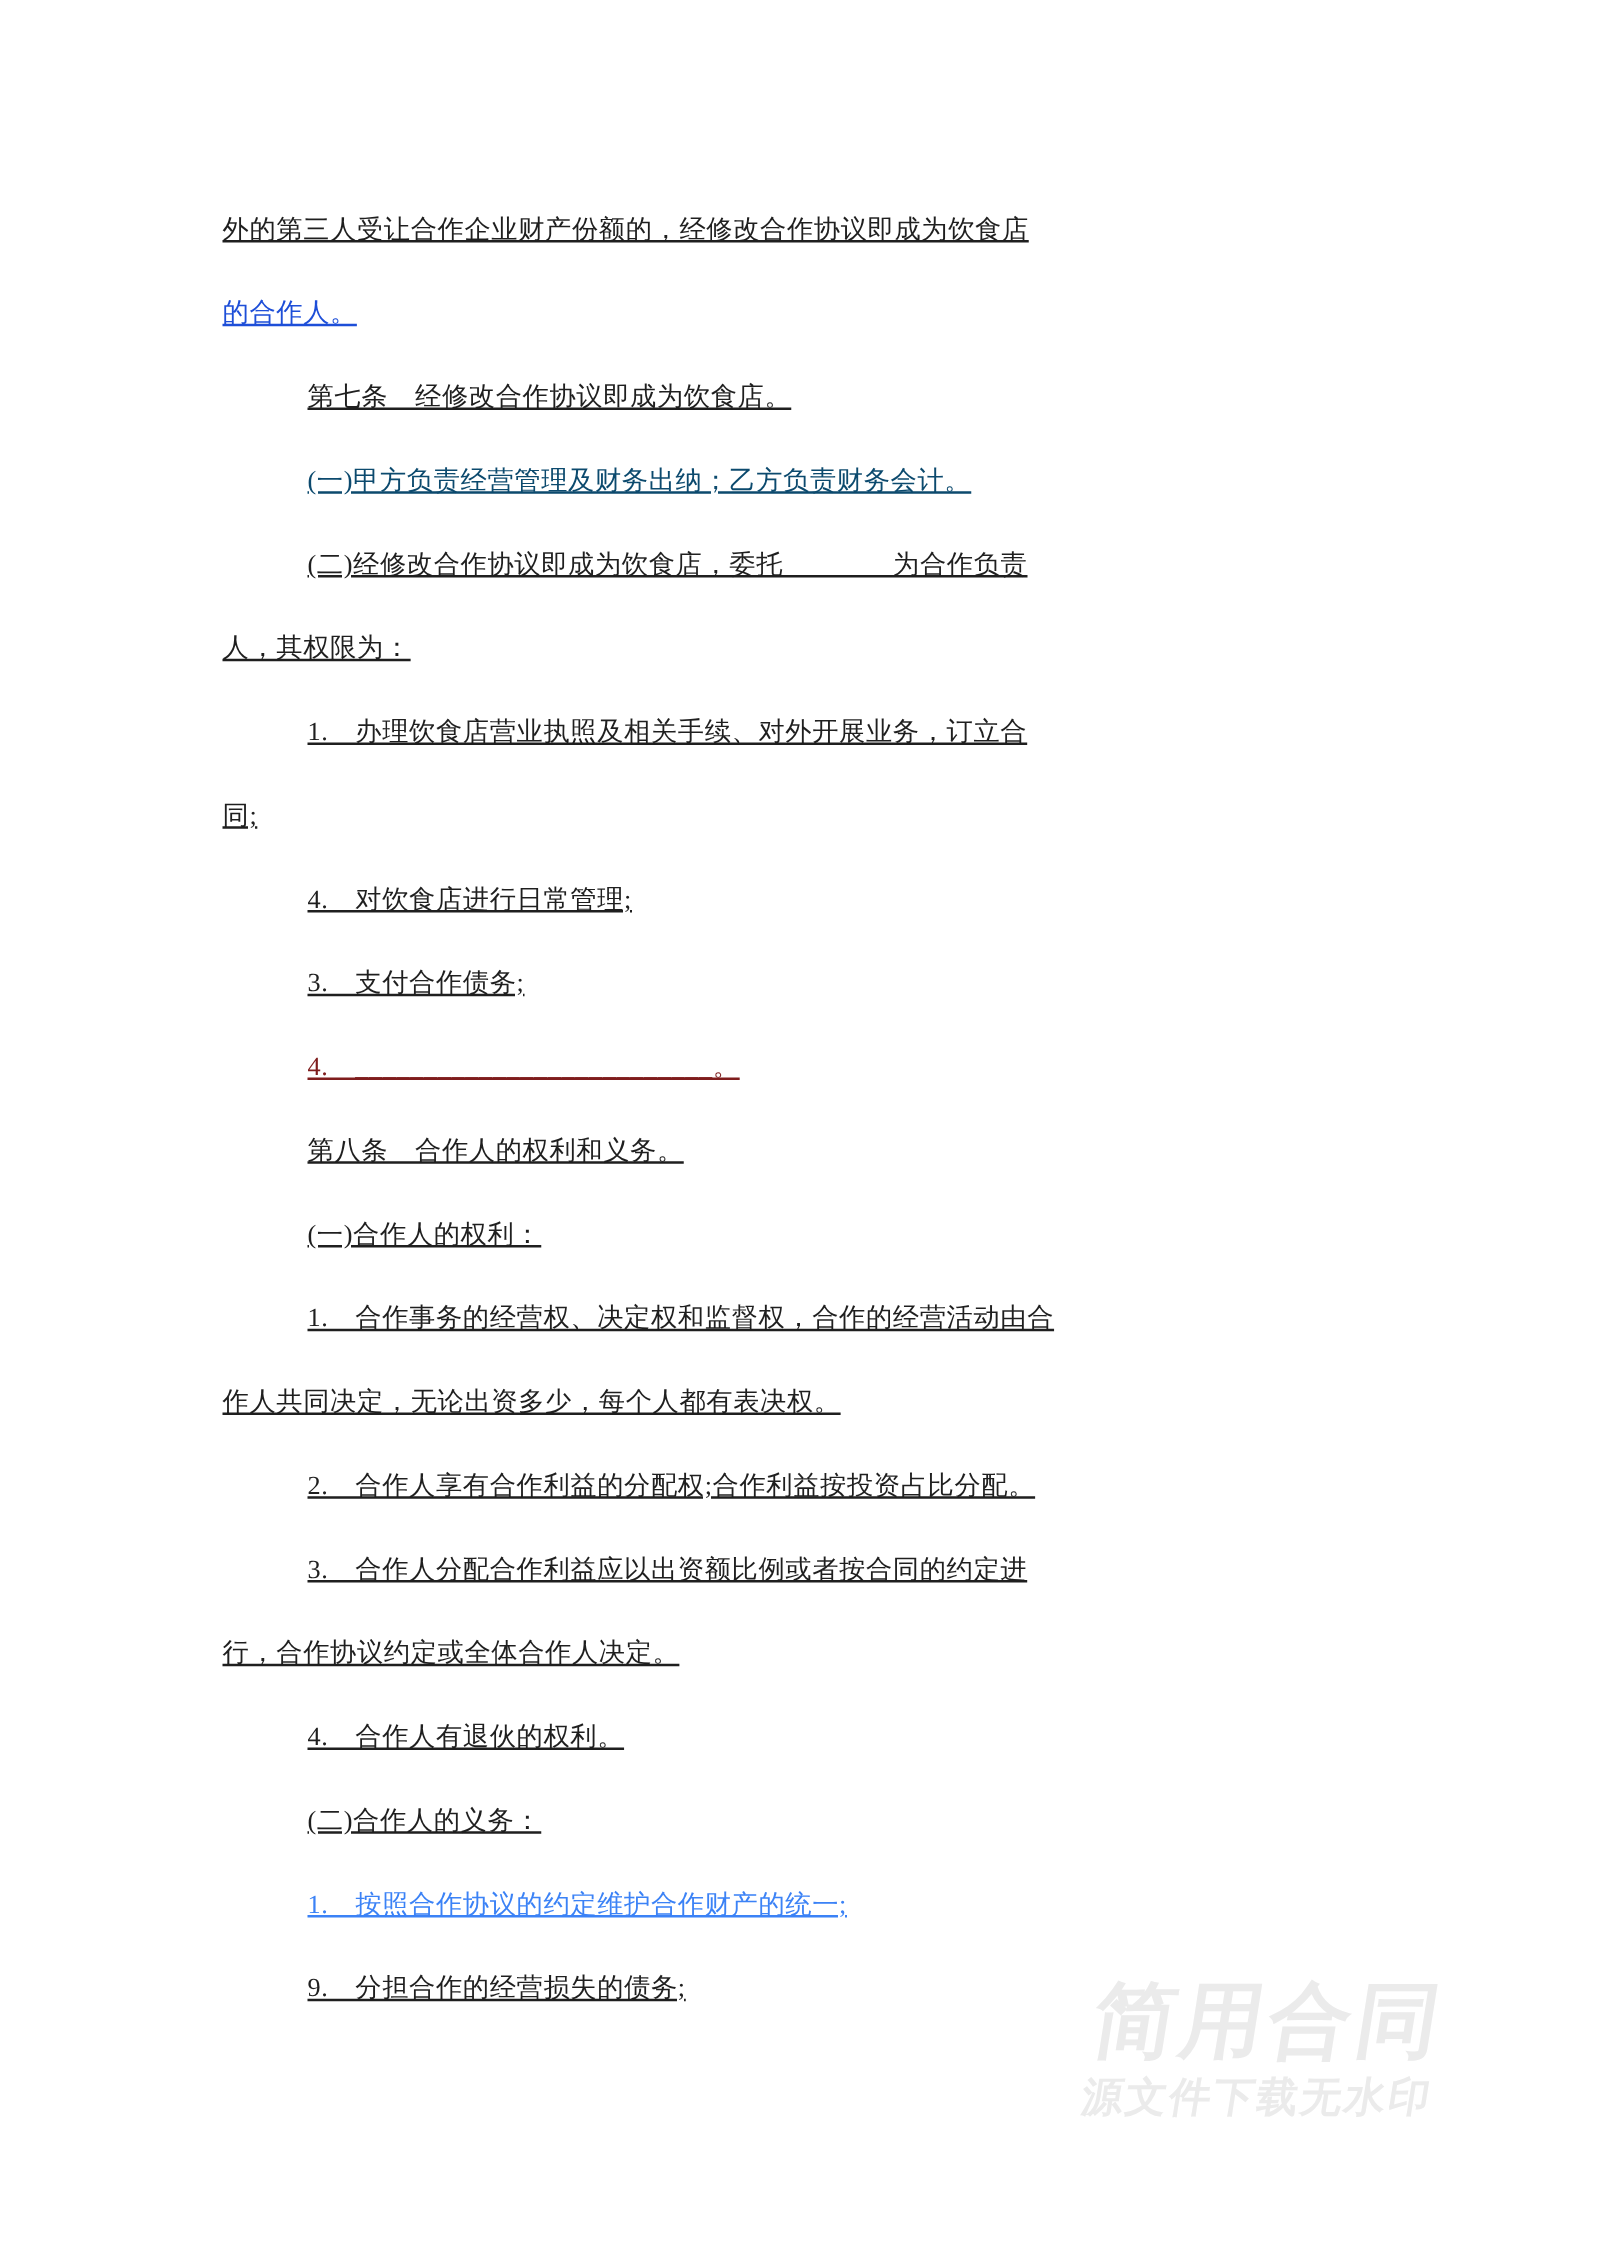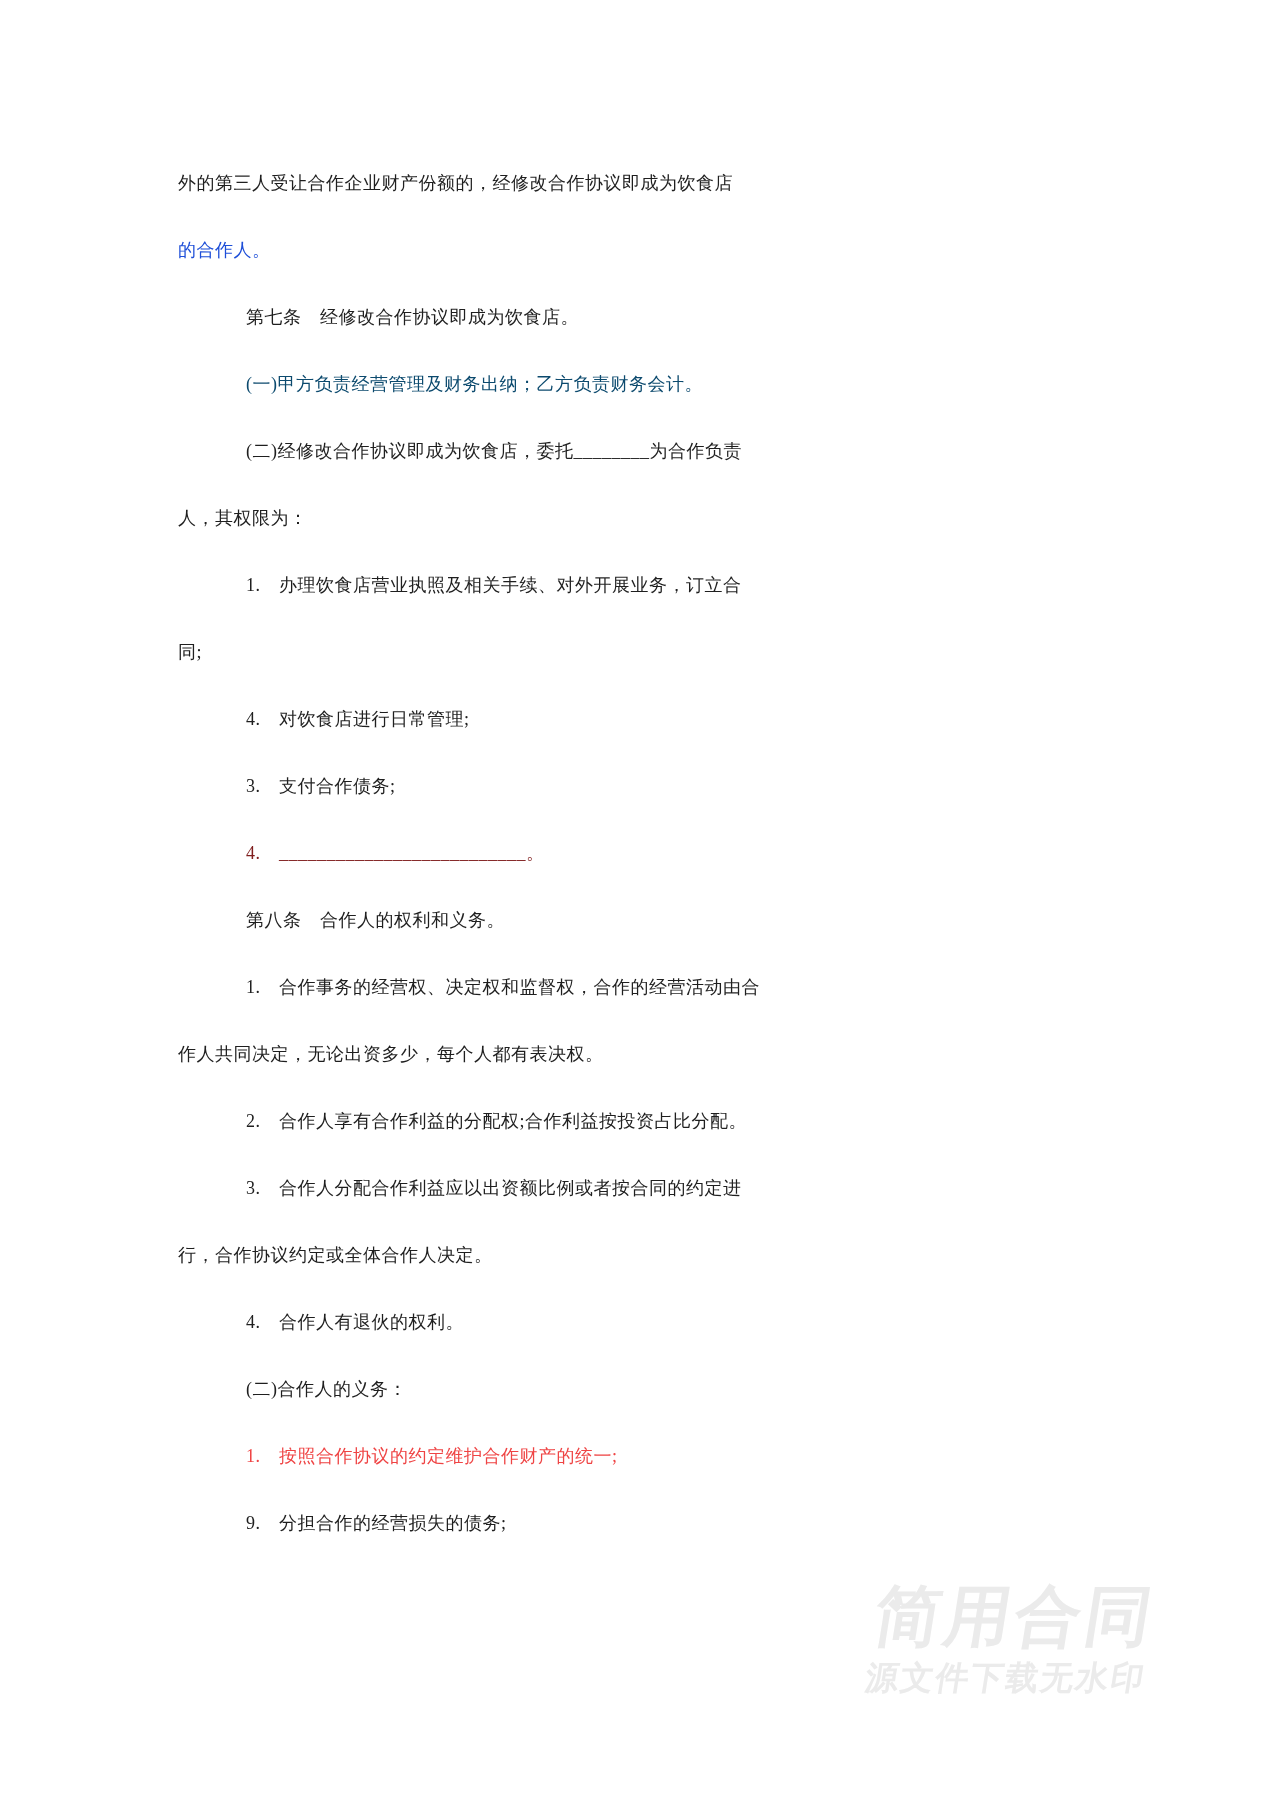--- a/index.html
+++ b/index.html
@@ -17,24 +17,25 @@
   }
   .doc-body {
     position: absolute;
     left: 178px;
     top: 150px;
     width: 800px;
   }
   .doc-line {
     height: 67px;
     line-height: 67px;
-    font-size: 18px;
+    font-size: 21px;
     color: #1f1f1f;
     white-space: nowrap;
     letter-spacing: 0.5px;
+    text-decoration: underline;
   }
   .doc-line.indent {
     padding-left: 68px;
   }
   .watermark {
     position: absolute;
     left: 872px;
     top: 1580px;
     width: 330px;
     text-align: left;
@@ -70,28 +71,29 @@
       <div class="doc-line indent" style="color: rgb(31, 31, 31);">第七条　经修改合作协议即成为饮食店。</div>
       <div class="doc-line indent" style="color: #0c4a6e;">(一)甲方负责经营管理及财务出纳；乙方负责财务会计。</div>
       <div class="doc-line indent" style="color: rgb(31, 31, 31);">(二)经修改合作协议即成为饮食店，委托________为合作负责</div>
       <div class="doc-line" style="color: rgb(31, 31, 31);">人，其权限为：</div>
       <div class="doc-line indent" style="color: rgb(31, 31, 31);">1.　办理饮食店营业执照及相关手续、对外开展业务，订立合</div>
       <div class="doc-line" style="color: rgb(31, 31, 31);">同;</div>
       <div class="doc-line indent" style="color: rgb(31, 31, 31);">4.　对饮食店进行日常管理;</div>
       <div class="doc-line indent" style="color: rgb(31, 31, 31);">3.　支付合作债务;</div>
       <div class="doc-line indent" style="color: #7f1d1d;">4.　__________________________。</div>
       <div class="doc-line indent" style="color: rgb(31, 31, 31);">第八条　合作人的权利和义务。</div>
+      <div class="doc-line indent" style="color: rgb(31, 31, 31);">(一)合作人的权利：</div>
       <div class="doc-line indent" style="color: rgb(31, 31, 31);">1.　合作事务的经营权、决定权和监督权，合作的经营活动由合</div>
       <div class="doc-line" style="color: rgb(31, 31, 31);">作人共同决定，无论出资多少，每个人都有表决权。</div>
       <div class="doc-line indent" style="color: rgb(31, 31, 31);">2.　合作人享有合作利益的分配权;合作利益按投资占比分配。</div>
       <div class="doc-line indent" style="color: rgb(31, 31, 31);">3.　合作人分配合作利益应以出资额比例或者按合同的约定进</div>
       <div class="doc-line" style="color: rgb(31, 31, 31);">行，合作协议约定或全体合作人决定。</div>
       <div class="doc-line indent" style="color: rgb(31, 31, 31);">4.　合作人有退伙的权利。</div>
       <div class="doc-line indent" style="color: rgb(31, 31, 31);">(二)合作人的义务：</div>
-      <div class="doc-line indent" style="color: #ef4444;">1.　按照合作协议的约定维护合作财产的统一;</div>
+      <div class="doc-line indent" style="color: #3b82f6;">1.　按照合作协议的约定维护合作财产的统一;</div>
       <div class="doc-line indent" style="color: rgb(31, 31, 31);">9.　分担合作的经营损失的债务;</div>
     </div>
 
   <div class="watermark" style="color: rgb(235, 235, 235);">
     <div class="wm-title">简用合同</div>
     <div class="wm-subtitle">源文件下载无水印</div>
   </div>
 
 </div>
 

